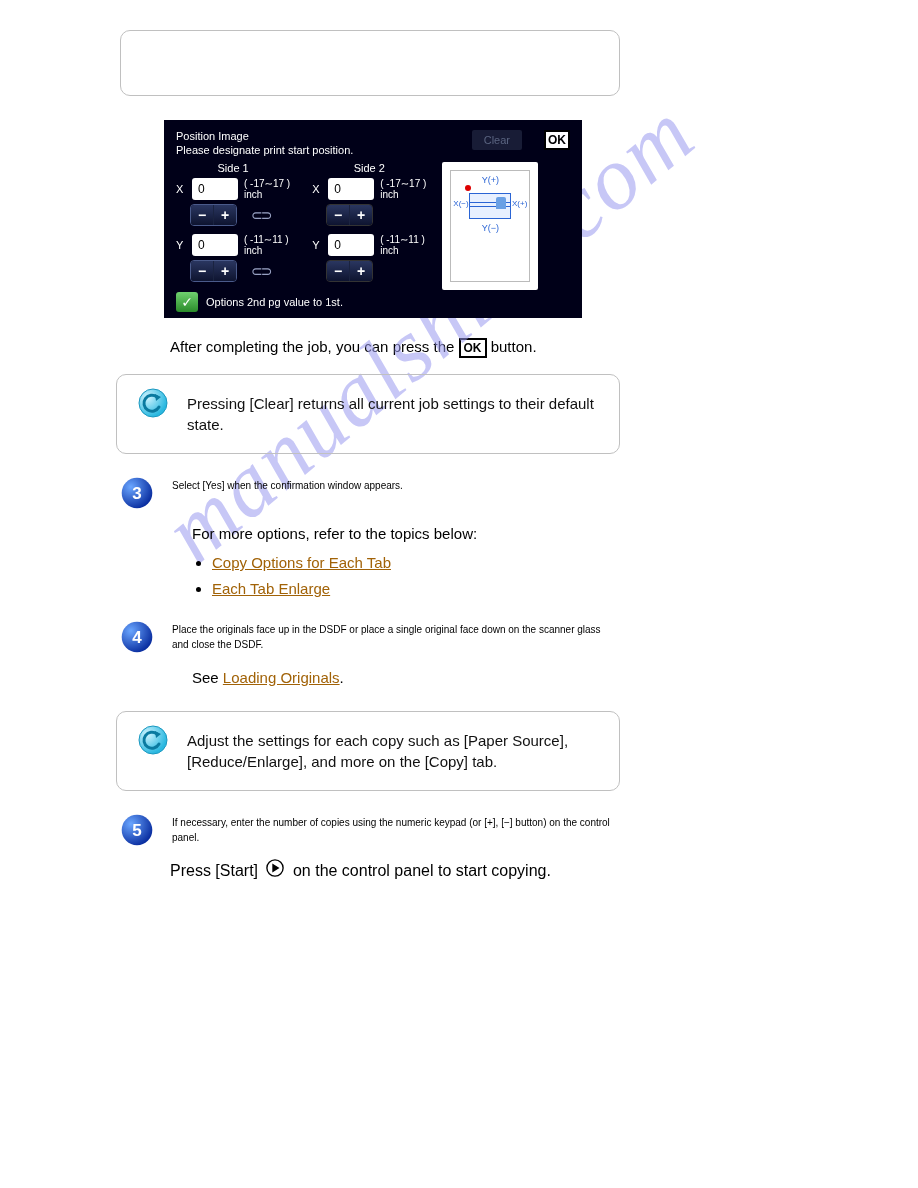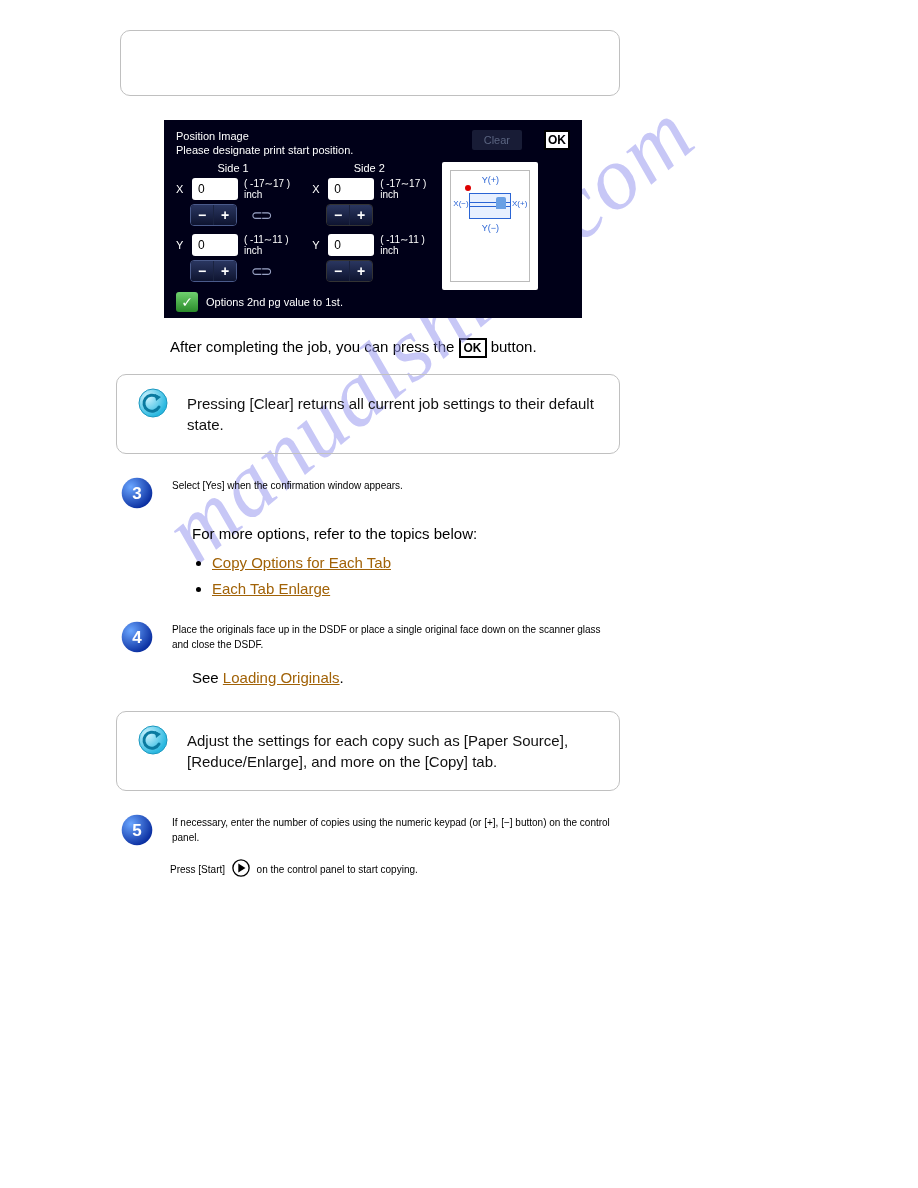--- a/index.html
+++ b/index.html
@@ -187,21 +187,21 @@
     line-height:1.55;
     position:relative;
     z-index:2;
   }
   ul.links { margin: 6px 0 0 0; padding-left: 20px; }
   ul.links li { margin: 2px 0; }
   a.doclink { color: #a16207; text-decoration: underline; }
 
   .continue-note {
     margin: 10px 20px 40px 70px;
-    font-size: 10px;
+    font-size: 16px;
     line-height:1.55;
   }
 
   
   .ann-dot { position:absolute; width:6px; height:6px; background:#d00; border-radius:50%; top:14px; left:14px;}
   .ann-ytop { position:absolute; top:4px; left:50%; transform:translateX(-50%); color:#2a64d4; font-size:9px;}
   .ann-ybot { position:absolute; top:52px; left:50%; transform:translateX(-50%); color:#2a64d4; font-size:9px;}
   .ann-card { position:absolute; top:22px; left:18px; right:18px; height:24px; border:1px solid #2a64d4; background:#e8f0ff;}
   .ann-card-stripe { position:absolute; top:8px; left:0; right:0; height:1px; background:#2a64d4;}
   .ann-card-stripe.s2{top:12px;}

